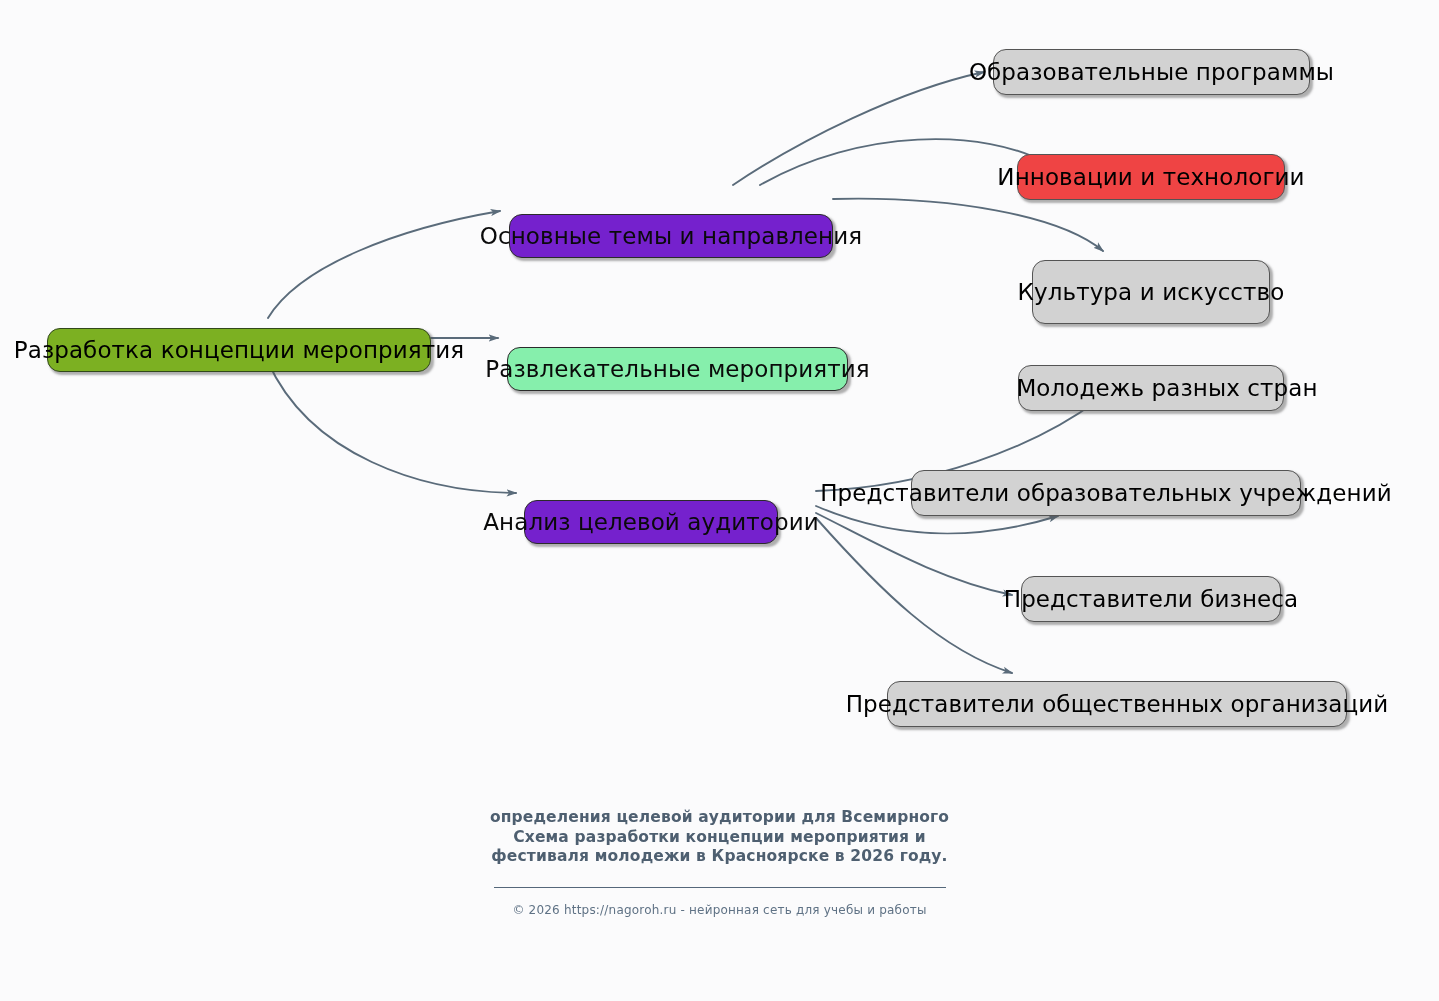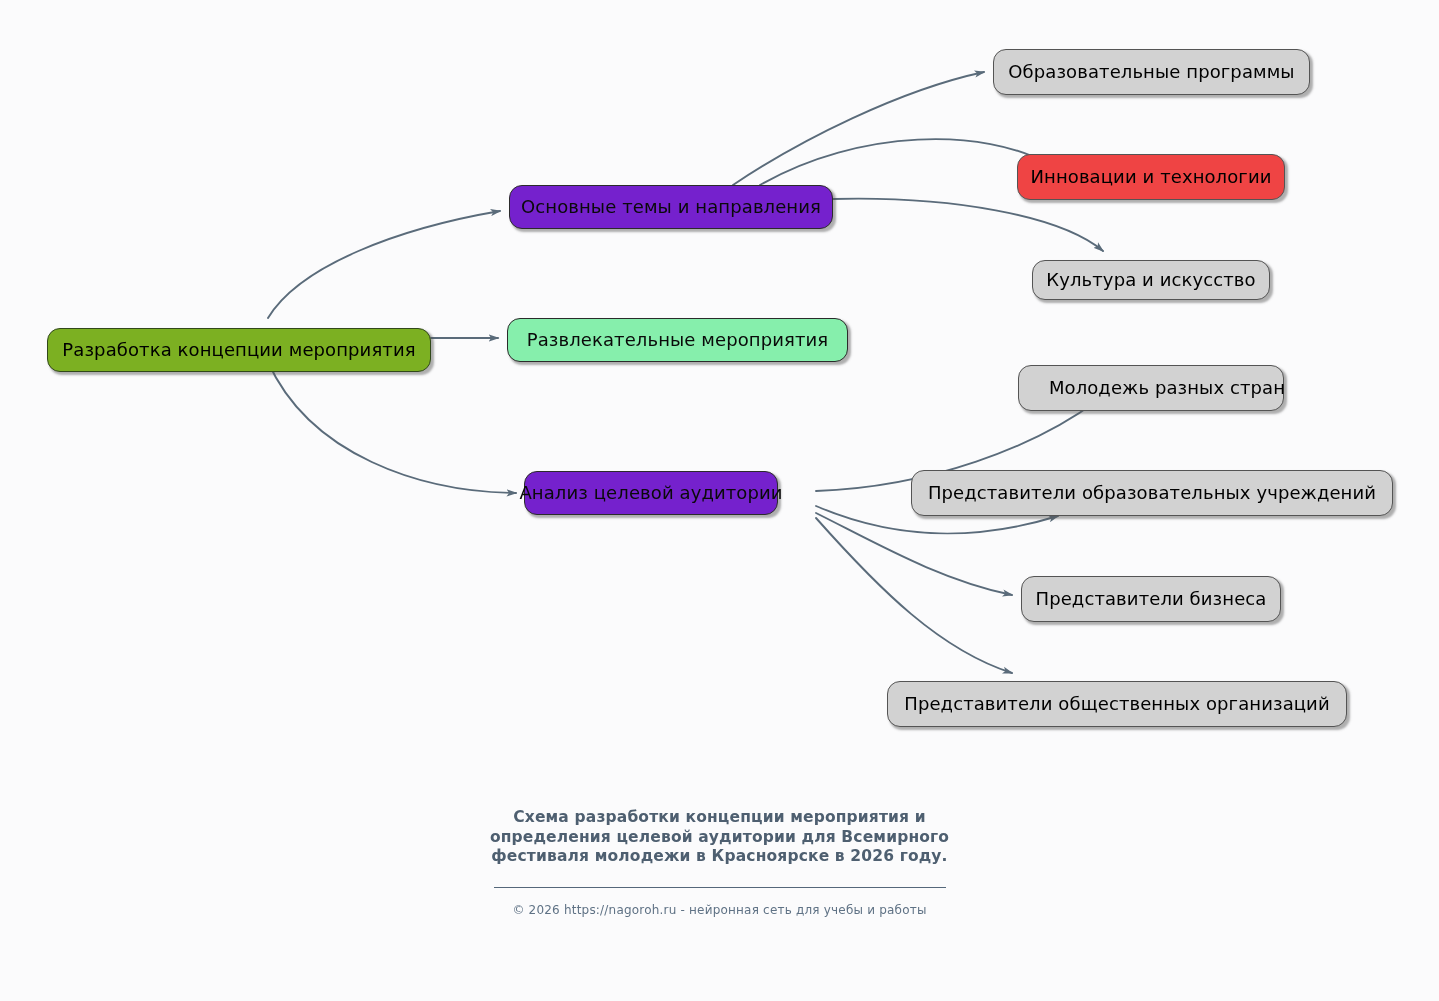--- a/index.html
+++ b/index.html
@@ -26,36 +26,37 @@
     pointer-events: none;
   }
   .node {
     position: absolute;
     box-sizing: border-box;
     display: flex;
     align-items: center;
     justify-content: center;
     border-radius: 13px;
     border: 1.3px solid #3a3a3a;
-    font-size: 18px;
+    font-size: 23px;
     line-height: 1;
     color: #000000;
     white-space: nowrap;
     letter-spacing: 0.1px;
     box-shadow: 2.5px 2.5px 2.2px rgba(80,80,80,0.45);
     font-family: "DejaVu Sans", sans-serif;
   }
   .node-root {
     background: #7cb022;
     border-color: #31481a;
   }
   .node-branch {
     background: #7521cd;
     border-color: #2b2b2b;
     color: #0a0a0a;
+    margin-top: 29px;
   }
   .node-leaf {
     background: #d2d2d2;
     border-color: #545454;
   }
   .node-label {
     pointer-events: none;
   }
   #caption-block {
     position: absolute;
@@ -127,39 +128,39 @@
       </div>
       <div class="node node-branch" style="left: 524px; top: 471px; width: 254px; height: 44px; background: rgb(117, 33, 205);">
         <span class="node-label">Анализ целевой аудитории</span>
       </div>
       <div class="node node-leaf" style="left: 993px; top: 49px; width: 317px; height: 46px; background: rgb(210, 210, 210);">
         <span class="node-label">Образовательные программы</span>
       </div>
       <div class="node node-leaf" style="left: 1017px; top: 154px; width: 268px; height: 46px; background: #ef4444;">
         <span class="node-label">Инновации и технологии</span>
       </div>
-      <div class="node node-leaf" style="left: 1032px; top: 260px; width: 238px; height: 40px; background: rgb(210, 210, 210);">
+      <div class="node node-leaf" style="left: 1032px; top: 260px; width: 238px; height: 64px; background: rgb(210, 210, 210);">
         <span class="node-label">Культура и искусство</span>
       </div>
       <div class="node node-leaf" style="left: 1018px; top: 365px; width: 266px; height: 46px; background: rgb(210, 210, 210); padding-left: 32px;">
         <span class="node-label">Молодежь разных стран</span>
       </div>
-      <div class="node node-leaf" style="left: 911px; top: 470px; width: 482px; height: 46px; background: rgb(210, 210, 210);">
+      <div class="node node-leaf" style="left: 911px; top: 470px; width: 390px; height: 46px; background: rgb(210, 210, 210);">
         <span class="node-label">Представители образовательных учреждений</span>
       </div>
       <div class="node node-leaf" style="left: 1021px; top: 576px; width: 260px; height: 46px; background: rgb(210, 210, 210);">
         <span class="node-label">Представители бизнеса</span>
       </div>
       <div class="node node-leaf" style="left: 887px; top: 681px; width: 460px; height: 46px; background: rgb(210, 210, 210);">
         <span class="node-label">Представители общественных организаций</span>
       </div>
     </div>
 
   <div id="caption-block">
+    <div class="caption-line" style="color: rgb(78, 95, 112);">определения целевой аудитории для Всемирного</div>
     <div class="caption-line" style="color: rgb(78, 95, 112);">Схема разработки концепции мероприятия и</div>
-    <div class="caption-line" style="color: rgb(78, 95, 112);">определения целевой аудитории для Всемирного</div>
     <div class="caption-line" style="color: rgb(78, 95, 112);">фестиваля молодежи в Красноярске в 2026 году.</div>
     <div id="caption-rule"></div>
   </div>
 
   <div id="footer" style="color: rgb(95, 114, 133);">© 2026 https://nagoroh.ru - нейронная сеть для учебы и работы</div>
 
 </div>
 
 </body></html>

